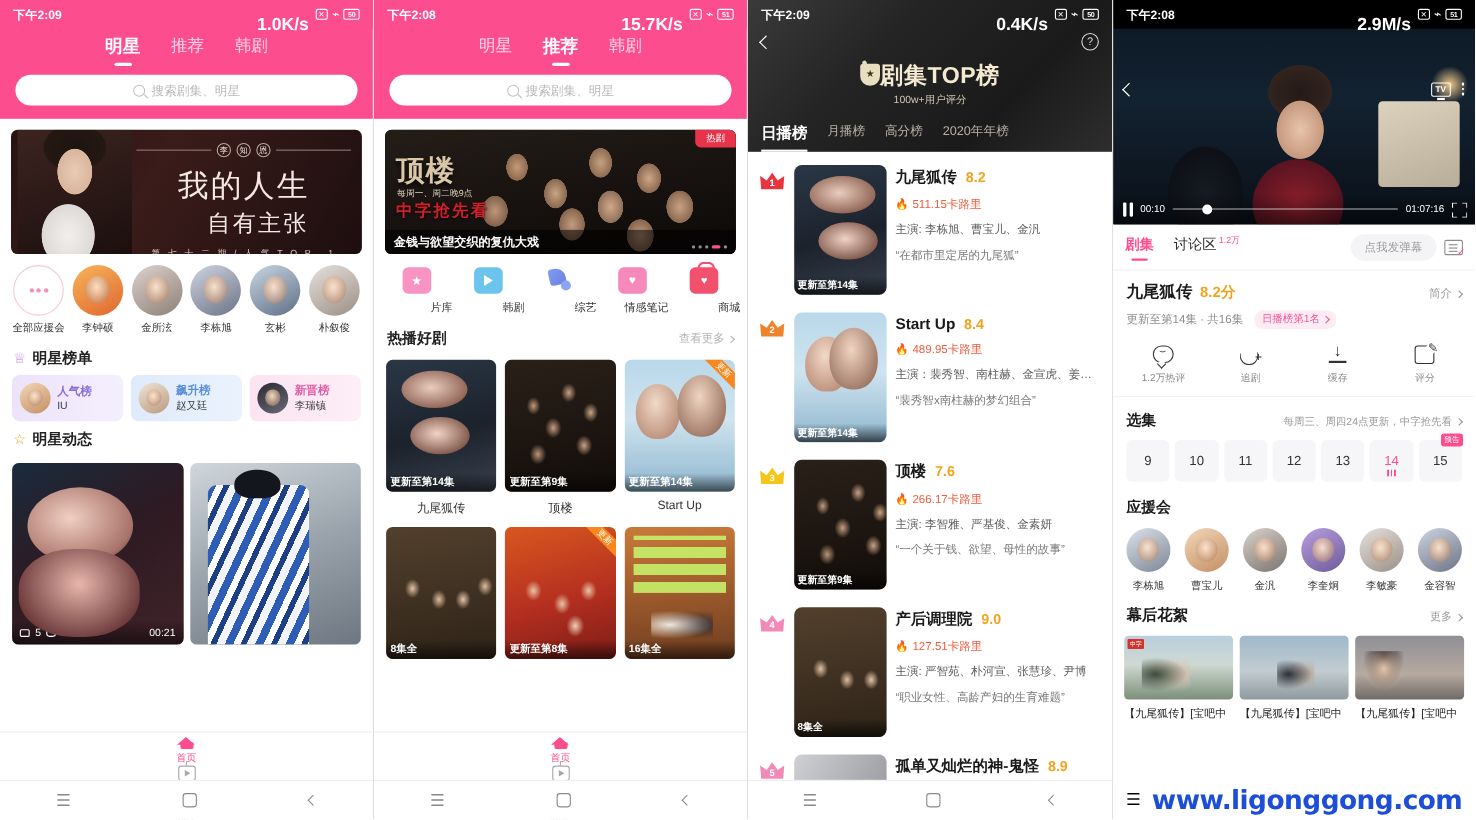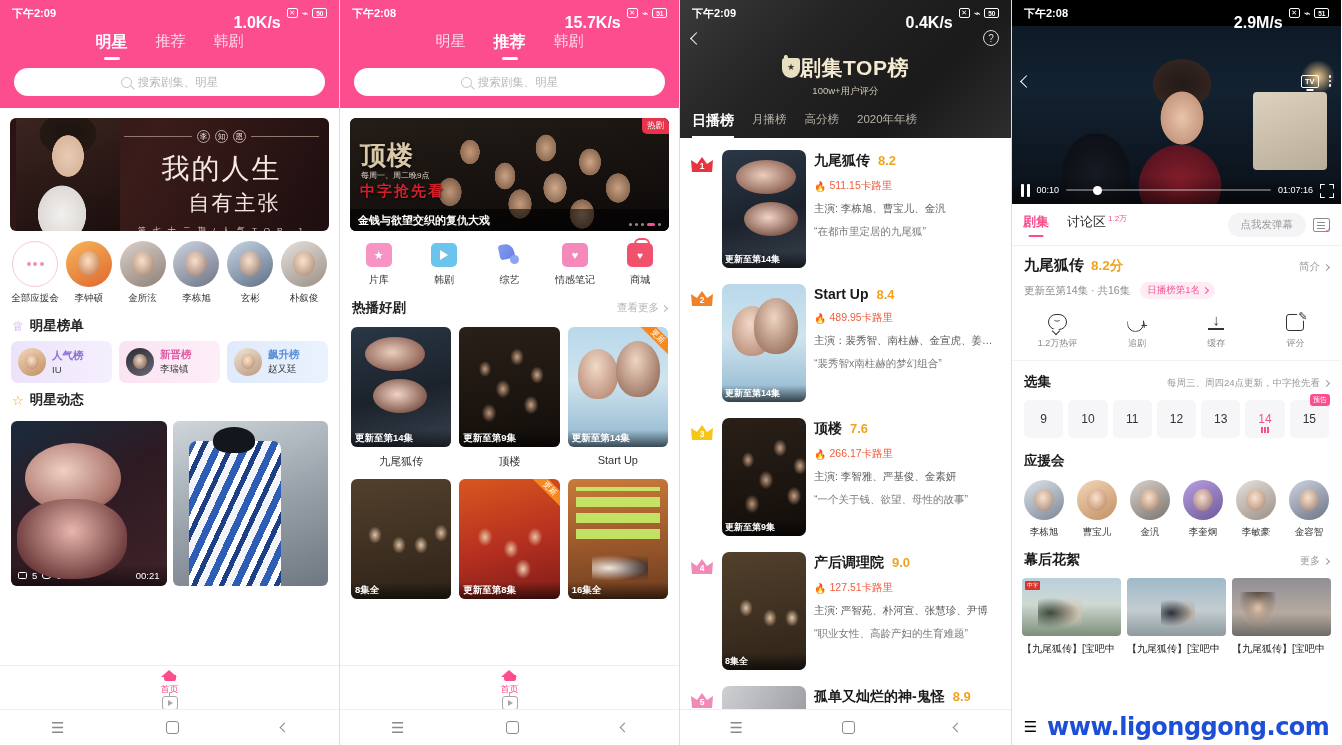--- a/index.html
+++ b/index.html
@@ -83,21 +83,21 @@
       font-size:26px; font-weight:bold; color:#d9c7a8;
       text-shadow:0 2px 4px rgba(0,0,0,.8); letter-spacing:1px; }
   .b2-sub { position:absolute; left:11px; top:52px; font-size:8px; color:#ddd2c0; }
   .b2-red { position:absolute; left:10px; top:64px; font-size:15px; font-weight:bold;
       color:#d0202a; font-family:"Liberation Serif",serif; letter-spacing:2px;
       text-shadow:0 1px 2px #000; }
   .b2-foot { position:absolute; left:0; right:0; bottom:0; height:22px;
       background:rgba(0,0,0,.55); color:#fff; font-size:11px; font-weight:bold;
       display:flex; align-items:center; padding-left:8px; }
   .b2-badge { position:absolute; right:0; top:0; background:#e8344b; color:#fff;
-      font-size:8.5px; padding:2px 5px; border-bottom-left-radius:5px; }
+      font-size:8.5px; padding:2px 10px; border-bottom-left-radius:5px; }
   .b2-dots { position:absolute; right:8px; bottom:5px; display:flex; gap:3px; align-items:center;}
   .b2-dots i { width:3px;height:3px;border-radius:50%;background:rgba(255,255,255,.55); }
   .b2-dots i.on { width:8px; border-radius:2px; background:#fc4d8f; }
 
   
   .avrow { display:flex; justify-content:space-between; padding:10px 10px 4px; }
   .av { width:50px; text-align:center; }
   .av .circ { width:46px;height:46px;border-radius:50%; margin:0 auto; overflow:hidden; }
   .av .lbl { font-size:9.5px; color:#333; margin-top:5px; white-space:nowrap; }
   .circ.more { border:1px solid #f6c7dc; display:flex;align-items:center;justify-content:center;
@@ -172,21 +172,21 @@
   .sysnav { position:absolute; left:0;right:0;bottom:0; height:36px; background:#fff;
      border-top:1px solid #efefef; display:flex; align-items:center;
      justify-content:space-around; color:#8a8a8a; }
   .nv-menu{font-size:15px;} 
   .nv-sq{width:13px;height:13px;border:1.4px solid #8a8a8a;border-radius:3px;}
   .nv-bk{width:7px;height:7px;border-left:1.6px solid #8a8a8a;border-bottom:1.6px solid #8a8a8a;
          transform:rotate(45deg);}
 
   
   .catrow { display:flex; padding:12px 6px 4px; }
-  .cat { flex:1; text-align:center; }
+  .cat { flex:1; text-align:right; }
   .cat .ci { width:26px;height:24px;margin:0 auto; border-radius:5px; position:relative; }
   .cat .cl { font-size:10px; color:#333; margin-top:6px; }
   .ci-lib{background:#f794c4;}
   .ci-lib::after{content:"★";position:absolute;inset:0;color:#fff;font-size:11px;
     display:flex;align-items:center;justify-content:center;}
   .ci-kr{background:#6cc4ec;}
   .ci-kr::after{content:"";position:absolute;left:9px;top:7px;width:0;height:0;
     border-left:8px solid #fff;border-top:5px solid transparent;border-bottom:5px solid transparent;}
   .ci-var{background:transparent;}
   .ci-var::before{content:"";position:absolute;left:2px;top:1px;width:15px;height:15px;
@@ -537,32 +537,32 @@
       <span class="st">明星榜单</span>
     </div>
     <div class="rankrow">
       <div class="rcard rc1">
         <div class="pic avf face"></div>
         <div class="tx">
           <div class="n">人气榜</div>
           <div class="p">IU</div>
         </div>
       </div>
+      <div class="rcard rc3">
+        <div class="pic avg face"></div>
+        <div class="tx">
+          <div class="n">飙升榜</div>
+          <div class="p">赵又廷</div>
+        </div>
+      </div>
       <div class="rcard rc2">
         <div class="pic avh face"></div>
         <div class="tx">
           <div class="n">新晋榜</div>
           <div class="p">李瑞镇</div>
-        </div>
-      </div>
-      <div class="rcard rc3">
-        <div class="pic avg face"></div>
-        <div class="tx">
-          <div class="n">飙升榜</div>
-          <div class="p">赵又廷</div>
         </div>
       </div>
     </div>
 
     <div class="sect">
       <span style="color:#f0a41e;font-size:13px;">☆</span>
       <span class="st">明星动态</span>
     </div>
     <div class="feed">
       <div class="fcard f1">

